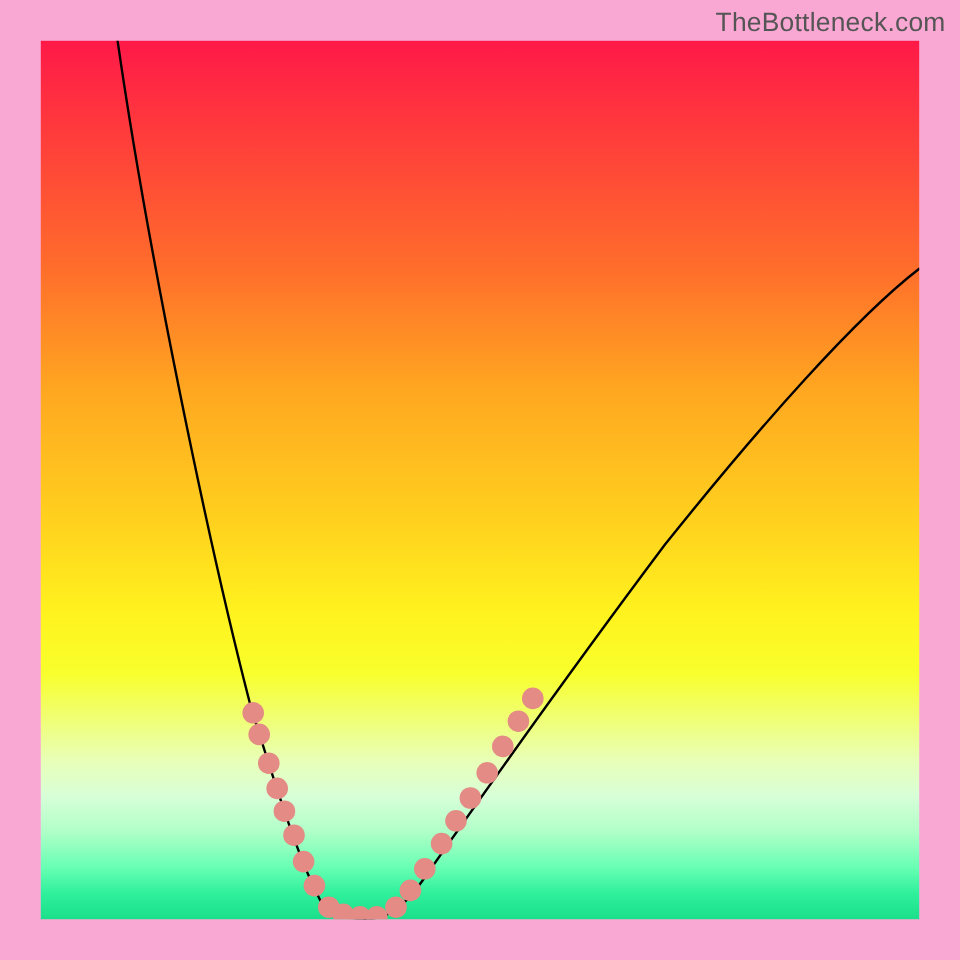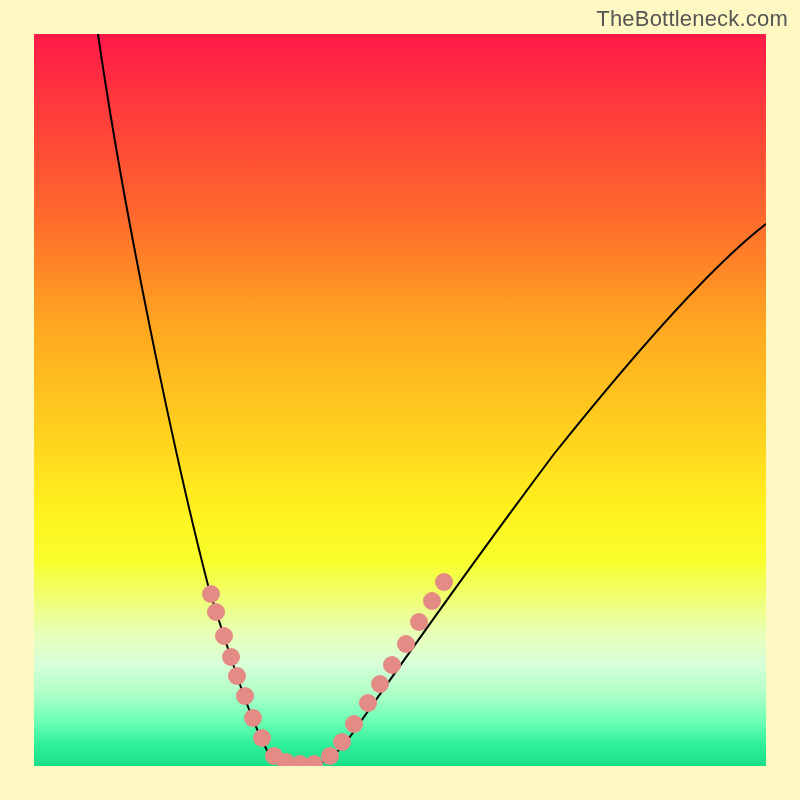--- a/index.html
+++ b/index.html
@@ -8,21 +8,21 @@
     width: 800px;
     height: 800px;
     overflow: hidden;
     background: #000;
     font-family: Arial, Helvetica, sans-serif;
   }
   .frame {
     position: relative;
     width: 800px;
     height: 800px;
-    background: #fef9c3;
+    background: #f9a8d4;
   }
   .watermark {
     position: absolute;
     top: 6px;
     right: 12px;
     color: #555;
     font-size: 22px;
     font-weight: 500;
     letter-spacing: 0.2px;
     z-index: 10;

